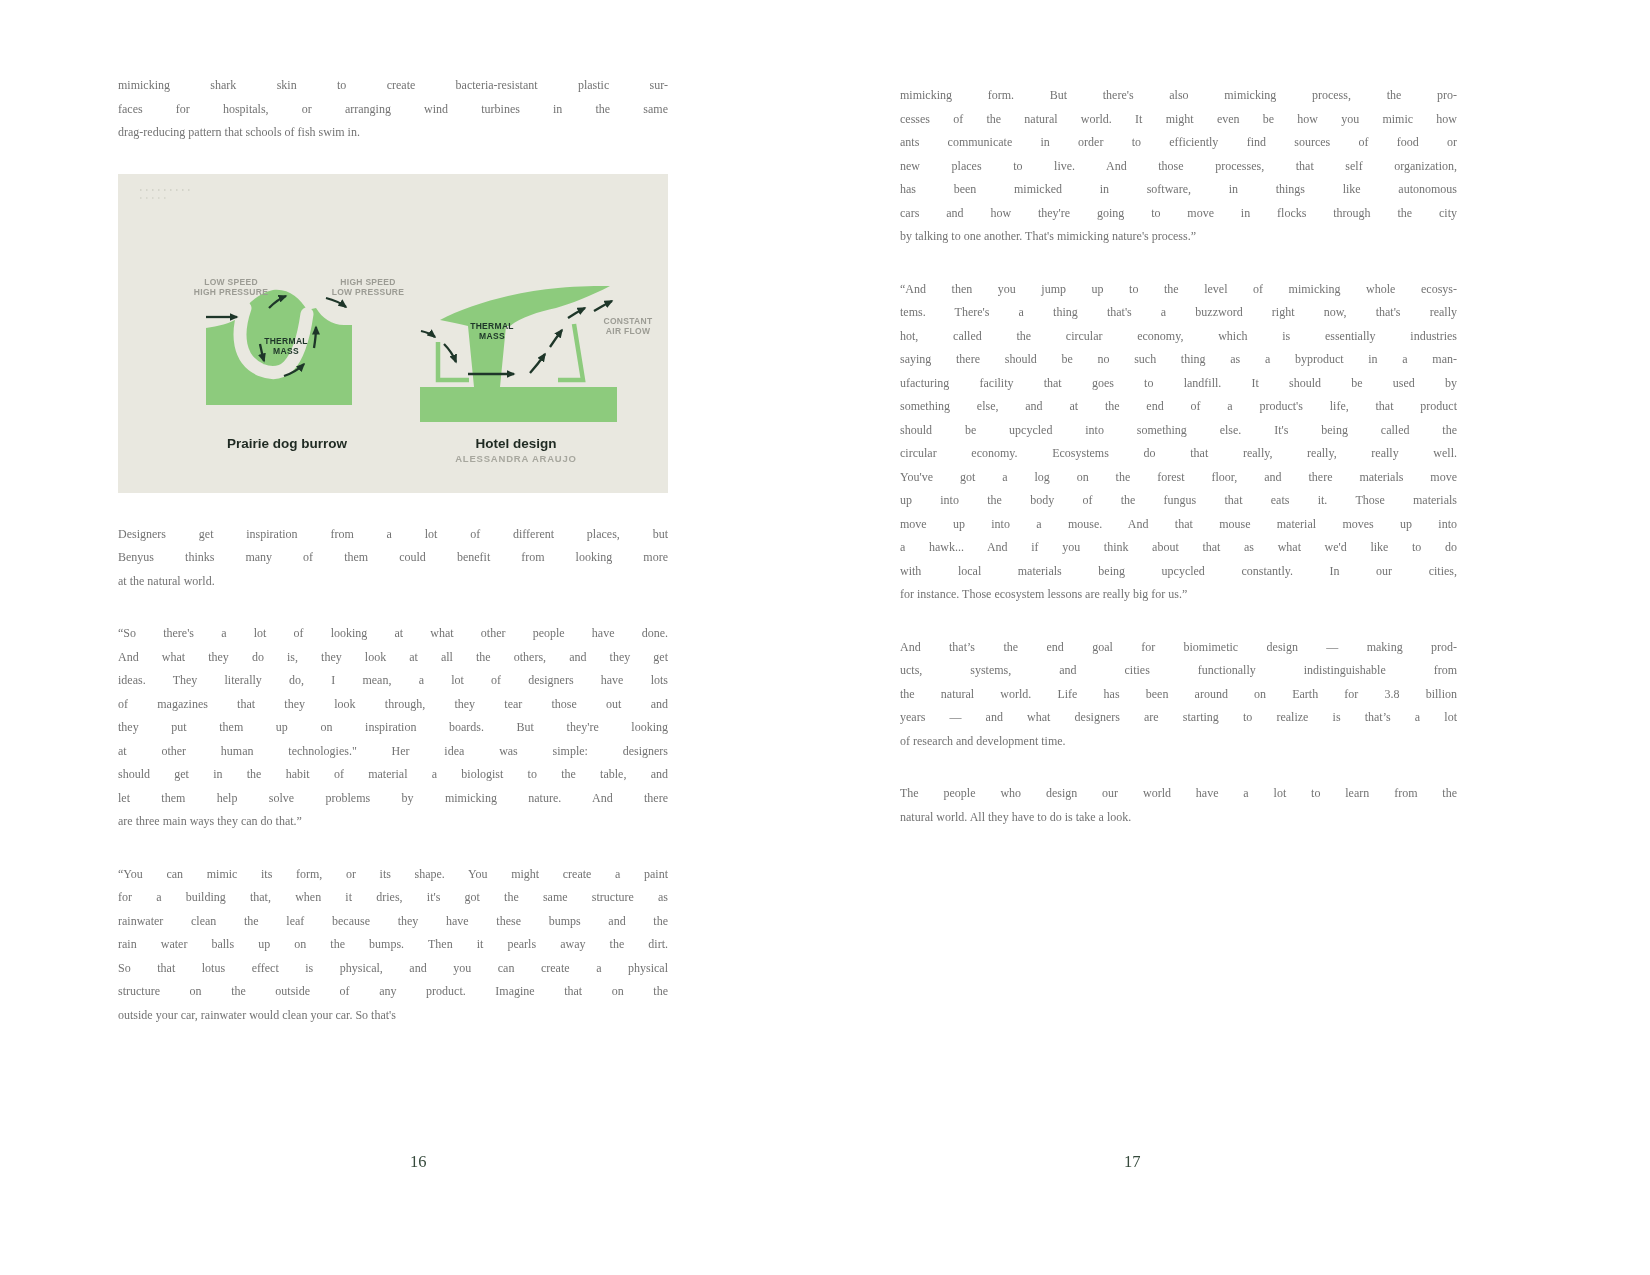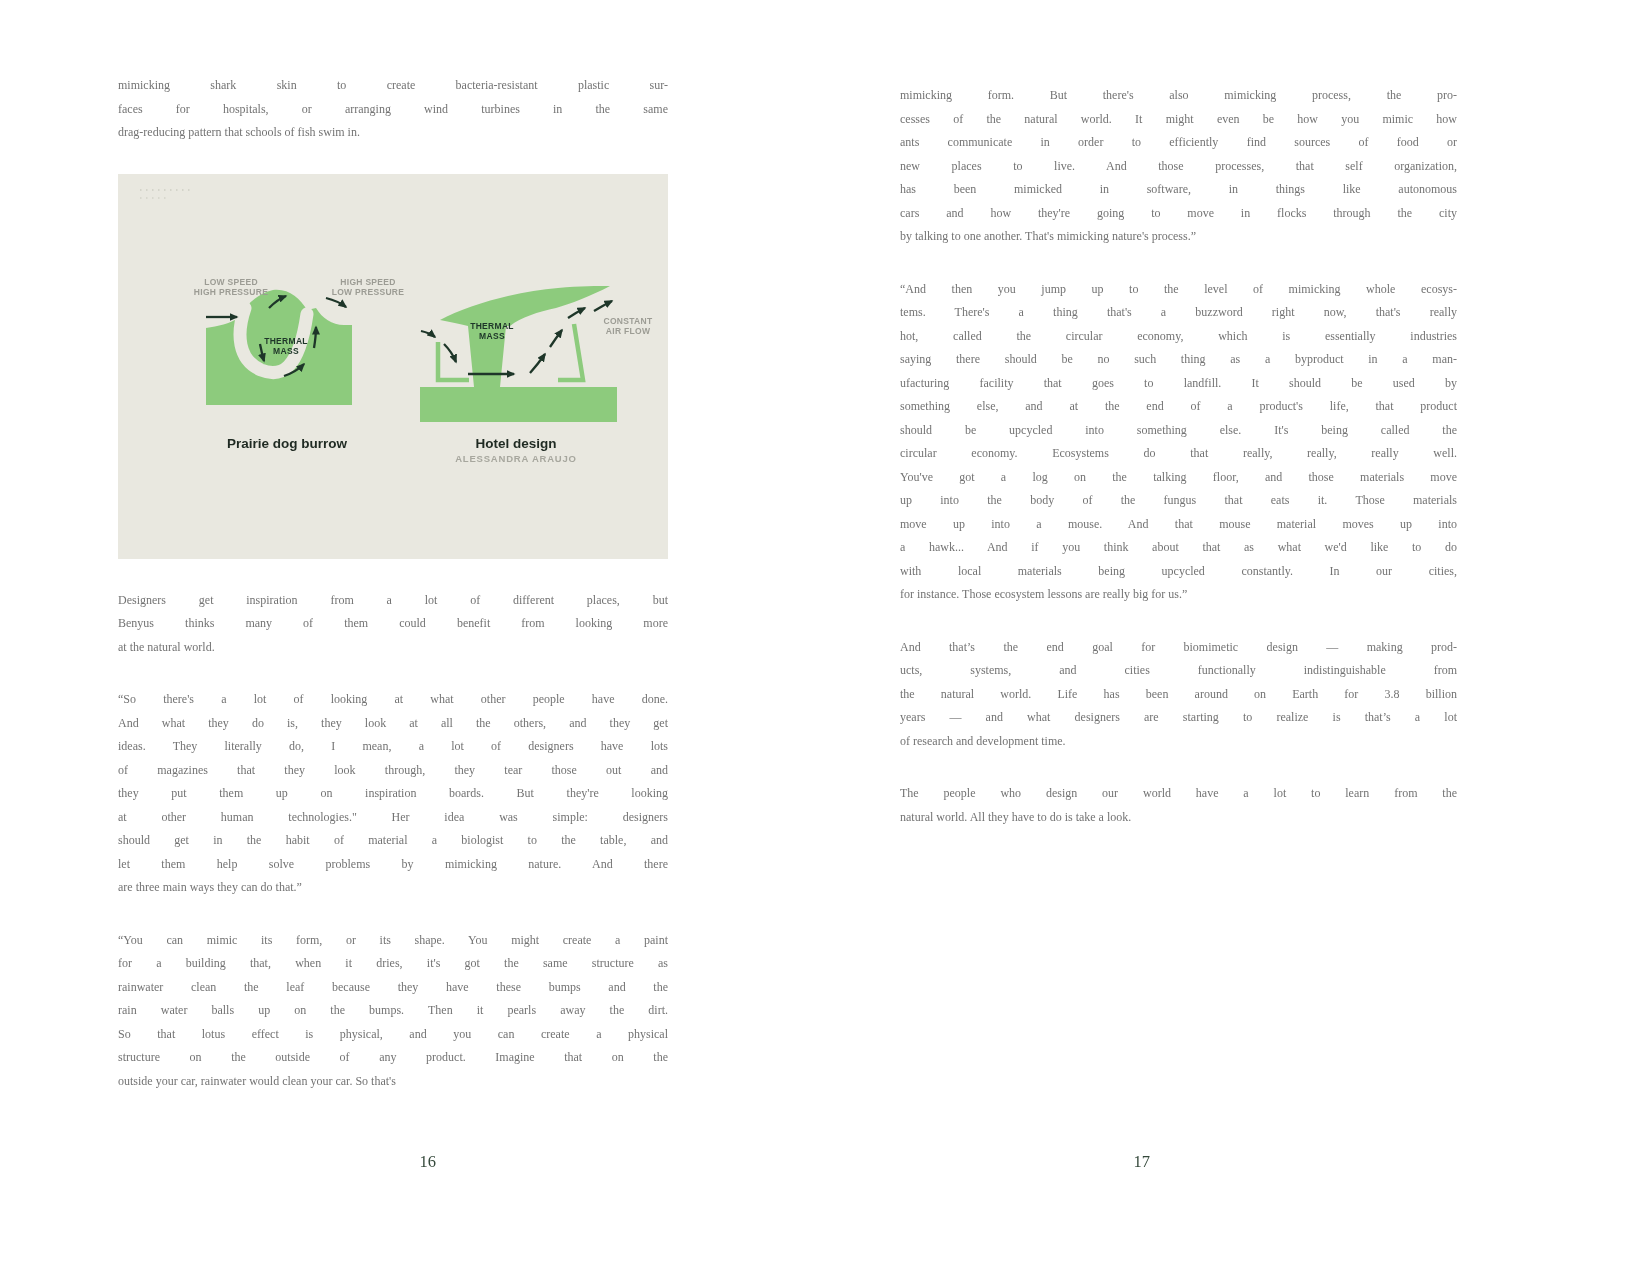--- a/index.html
+++ b/index.html
@@ -10,25 +10,25 @@
   }
   .page-col{position:absolute;top:0;}
   #left-col{left:118px;width:550px;padding-top:74px;}
   #right-col{left:900px;width:557px;padding-top:84px;}
   .para{font-size:12px;line-height:23.5px;color:#737373;font-family:Liberation Serif, serif;}
   .para .line{text-align:justify;text-align-last:justify;white-space:nowrap;}
   .para .line:last-child{text-align:left;text-align-last:left;}
   #left-col .para{margin:0 0 29px 0;}
   #right-col .para{margin:0 0 29px 0;}
   .figure-box{
-    width:550px;height:385px;background:#e9e8e0;
+    width:550px;height:319px;background:#e9e8e0;
     margin:22px 0 30px 0;
   }
   .pagenum{
-    position:absolute;top:1152px;width:26px;text-align:right;
+    position:absolute;top:1152px;width:26px;text-align:left;
     font-size:16.5px;color:#35493b;
   }
   #pagenum-left{left:410px;}
   #pagenum-right{left:1124px;}
   .fig-label{font-family:"Liberation Sans",sans-serif;font-weight:bold;font-size:8.5px;letter-spacing:.3px;}
   .fig-label-muted{fill:#9c9c94;}
   .fig-label-ink{fill:#1e3629;}
   .fig-caption{font-family:"Liberation Sans",sans-serif;font-weight:bold;font-size:13.5px;fill:#1f2a22;}
   .fig-credit{font-family:"Liberation Sans",sans-serif;font-weight:bold;font-size:9.5px;letter-spacing:.8px;fill:#a7a79e;}
 </style>
@@ -161,21 +161,21 @@
     </div>
   <div class="para">
       <div class="line">“And then you jump up to the level of mimicking whole ecosys-</div>
       <div class="line">tems. There's a thing that's a buzzword right now, that's really</div>
       <div class="line">hot, called the circular economy, which is essentially industries</div>
       <div class="line">saying there should be no such thing as a byproduct in a man-</div>
       <div class="line">ufacturing facility that goes to landfill. It should be used by</div>
       <div class="line">something else, and at the end of a product's life, that product</div>
       <div class="line">should be upcycled into something else. It's being called the</div>
       <div class="line">circular economy. Ecosystems do that really, really, really well.</div>
-      <div class="line">You've got a log on the talking floor, and those materials move</div>
+      <div class="line">You've got a log on the forest floor, and there materials move</div>
       <div class="line">up into the body of the fungus that eats it. Those materials</div>
       <div class="line">move up into a mouse. And that mouse material moves up into</div>
       <div class="line">a hawk... And if you think about that as what we'd like to do</div>
       <div class="line">with local materials being upcycled constantly. In our cities,</div>
       <div class="line">for instance. Those ecosystem lessons are really big for us.”</div>
     </div>
   <div class="para">
       <div class="line">And that’s the end goal for biomimetic design — making prod-</div>
       <div class="line">ucts, systems, and cities functionally indistinguishable from</div>
       <div class="line">the natural world. Life has been around on Earth for 3.8 billion</div>

